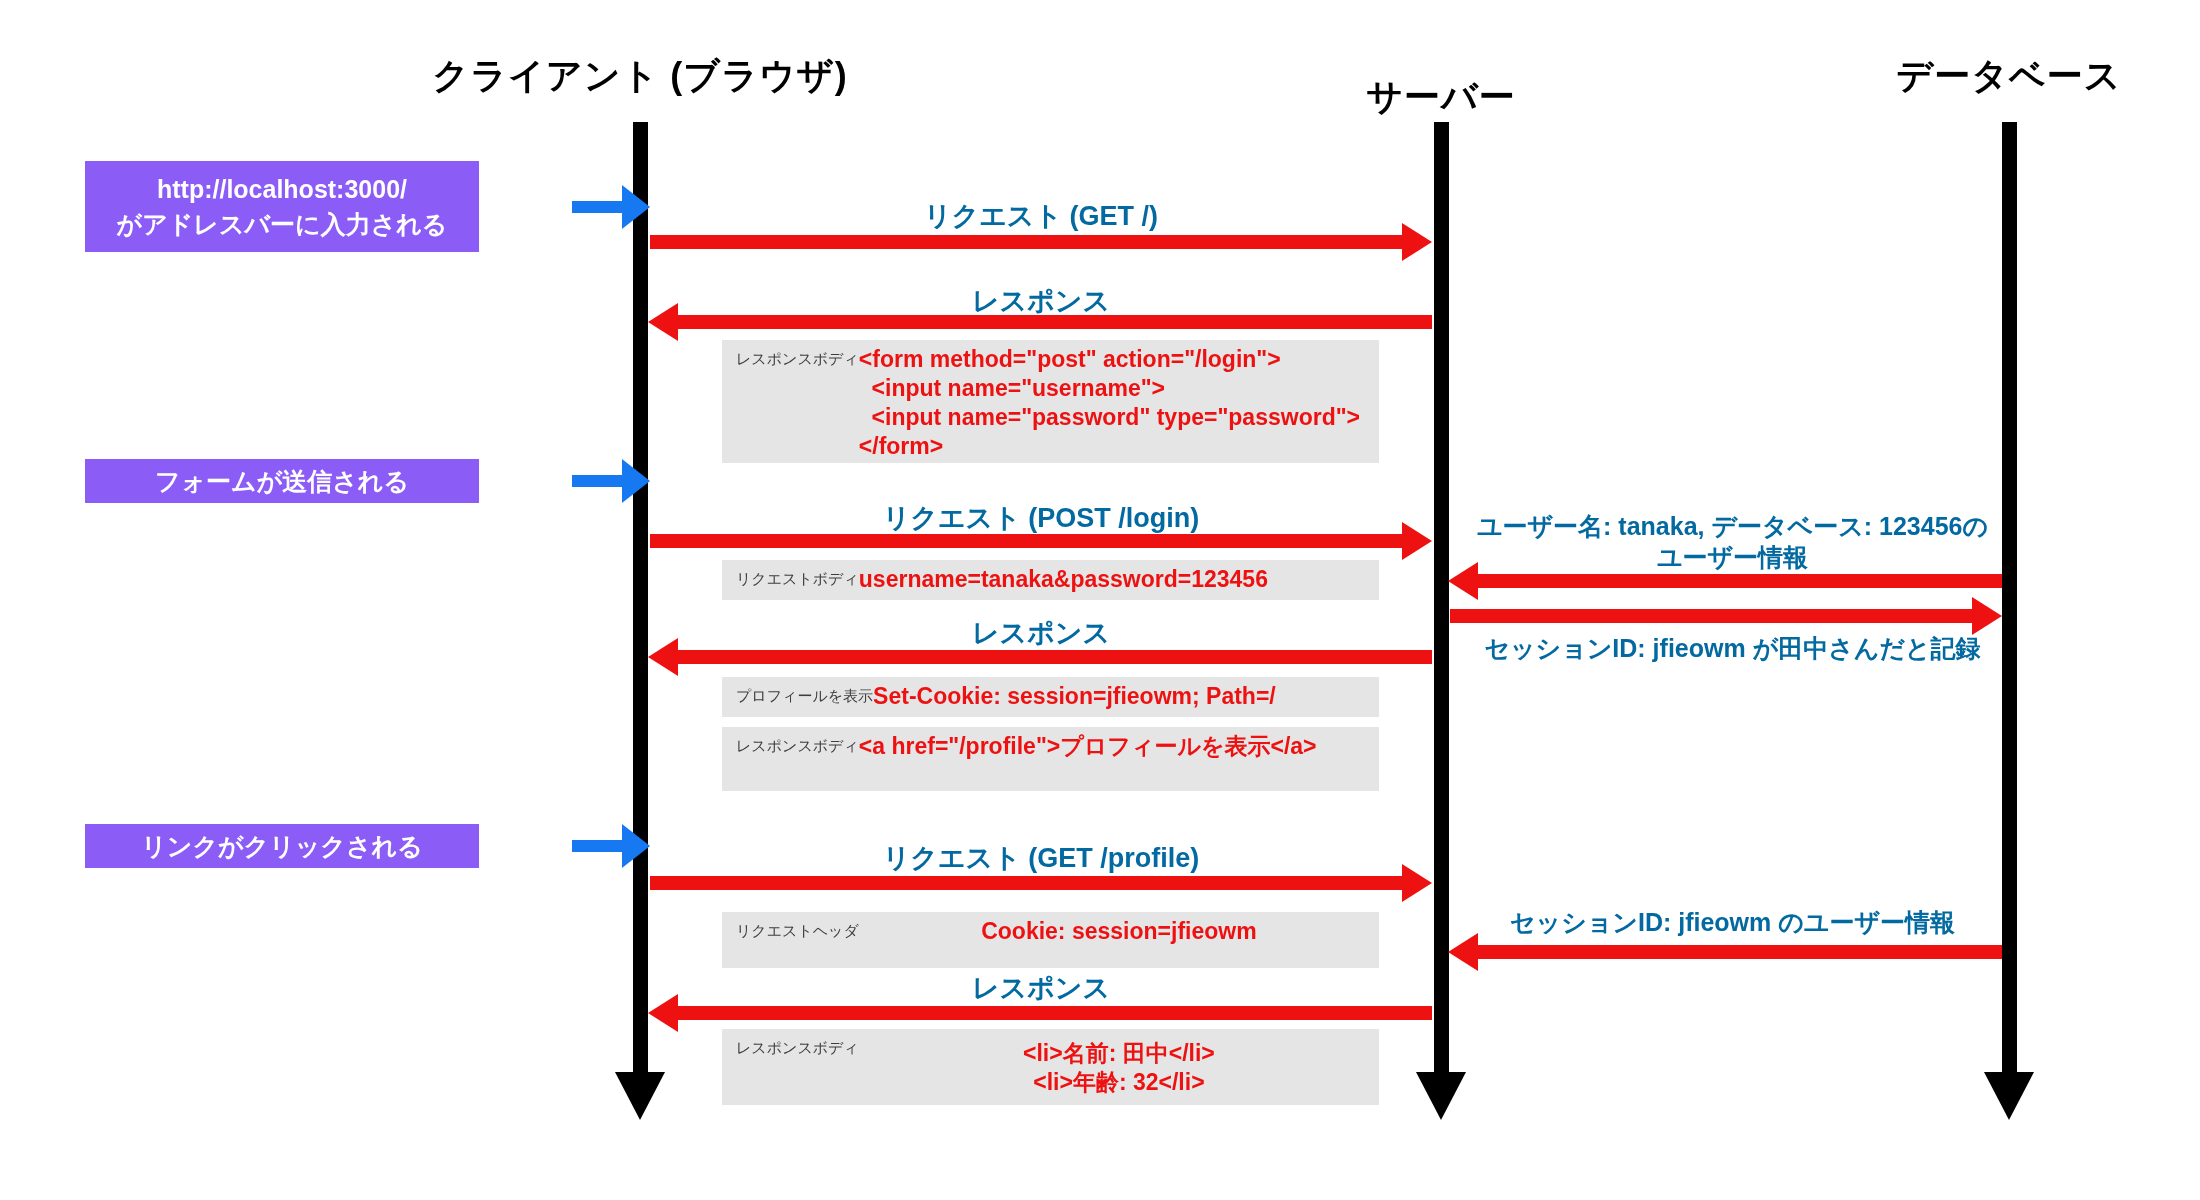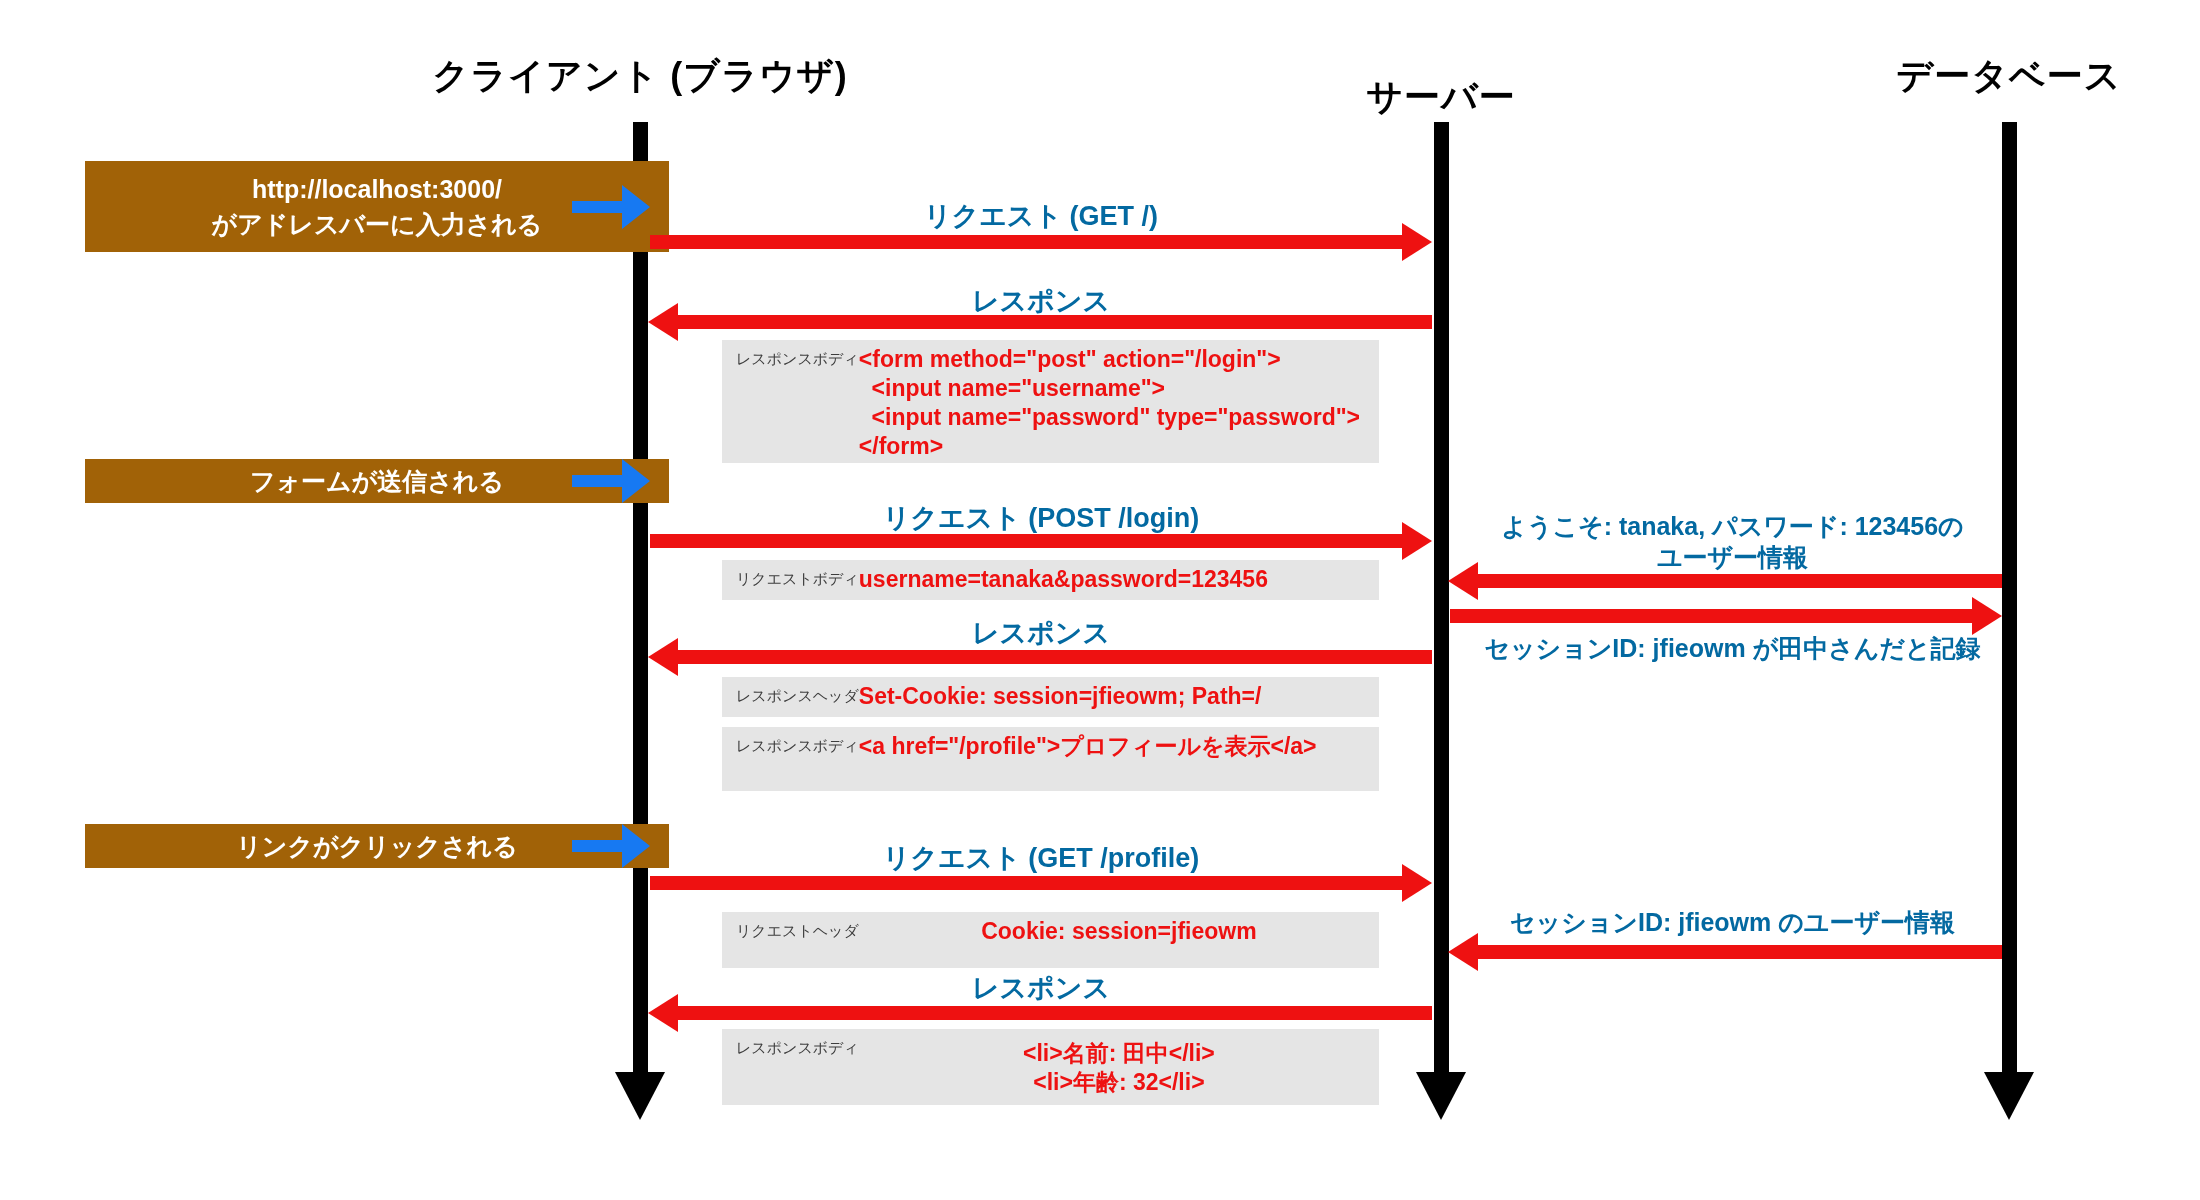--- a/index.html
+++ b/index.html
@@ -13,21 +13,21 @@
     font-size:36px;font-weight:800;color:#000;white-space:nowrap;letter-spacing:1px;
   }
   .lifeline{position:absolute;width:15px;background:#000;}
   .lifeline-head{
     position:absolute;width:0;height:0;
     border-left:25px solid transparent;border-right:25px solid transparent;
     border-top:48px solid #000;
   }
   
   .note{
-    position:absolute;left:85px;width:584px;background:#a16207;color:#fff;
+    position:absolute;left:85px;width:394px;background:#8b5cf6;color:#fff;
     display:flex;flex-direction:column;align-items:center;justify-content:center;
     font-weight:700;font-size:25px;line-height:35px;text-align:center;
   }
   .note-arrow-bar{position:absolute;height:12px;background:#1779f2;}
   .note-arrow-head{
     position:absolute;width:0;height:0;
     border-top:22px solid transparent;border-bottom:22px solid transparent;
     border-left:28px solid #1779f2;
   }
   
@@ -119,21 +119,21 @@
 
   <div class="msg-label" style="left:650px;width:782px;top:840px;">リクエスト (GET /profile)</div>
   <div class="arrow-bar" style="left:650px;top:876px;width:754px;"></div>
   <div class="arrow-head-right" style="left:1402px;top:864px;"></div>
 
   <div class="msg-label" style="left:650px;width:782px;top:970px;">レスポンス</div>
   <div class="arrow-bar" style="left:678px;top:1006px;width:754px;"></div>
   <div class="arrow-head-left" style="left:648px;top:994px;"></div>
 
   <div class="msg-label two-line" style="left:1445px;width:575px;top:511px;">
-    <div>ようこそ: tanaka, パスワード: 123456の</div>
+    <div>ユーザー名: tanaka, データベース: 123456の</div>
     <div>ユーザー情報</div>
   </div>
   <div class="arrow-bar" style="left:1478px;top:574px;width:524px;"></div>
   <div class="arrow-head-left" style="left:1448px;top:562px;"></div>
 
   <div class="arrow-bar" style="left:1450px;top:609px;width:524px;"></div>
   <div class="arrow-head-right" style="left:1972px;top:597px;"></div>
   <div class="msg-label db" style="left:1445px;width:575px;top:632px;">セッションID: jfieowm が田中さんだと記録</div>
 
   <div class="msg-label db" style="left:1445px;width:575px;top:906px;">セッションID: jfieowm のユーザー情報</div>
@@ -151,21 +151,21 @@
   </div>
 
   <div class="payload" style="top:560px;height:40px;">
     <div class="payload-label">リクエストボディ</div>
     <div class="payload-code">
       <div class="code-line">username=tanaka&amp;password=123456</div>
     </div>
   </div>
 
   <div class="payload" style="top:677px;height:40px;">
-    <div class="payload-label">レスポンスヘッダ</div>
+    <div class="payload-label">プロフィールを表示</div>
     <div class="payload-code">
       <div class="code-line">Set-Cookie: session=jfieowm; Path=/</div>
     </div>
   </div>
 
   <div class="payload" style="top:727px;height:64px;">
     <div class="payload-label">レスポンスボディ</div>
     <div class="payload-code">
       <div class="code-line">&lt;a href="/profile"&gt;プロフィールを表示&lt;/a&gt;</div>
     </div>

